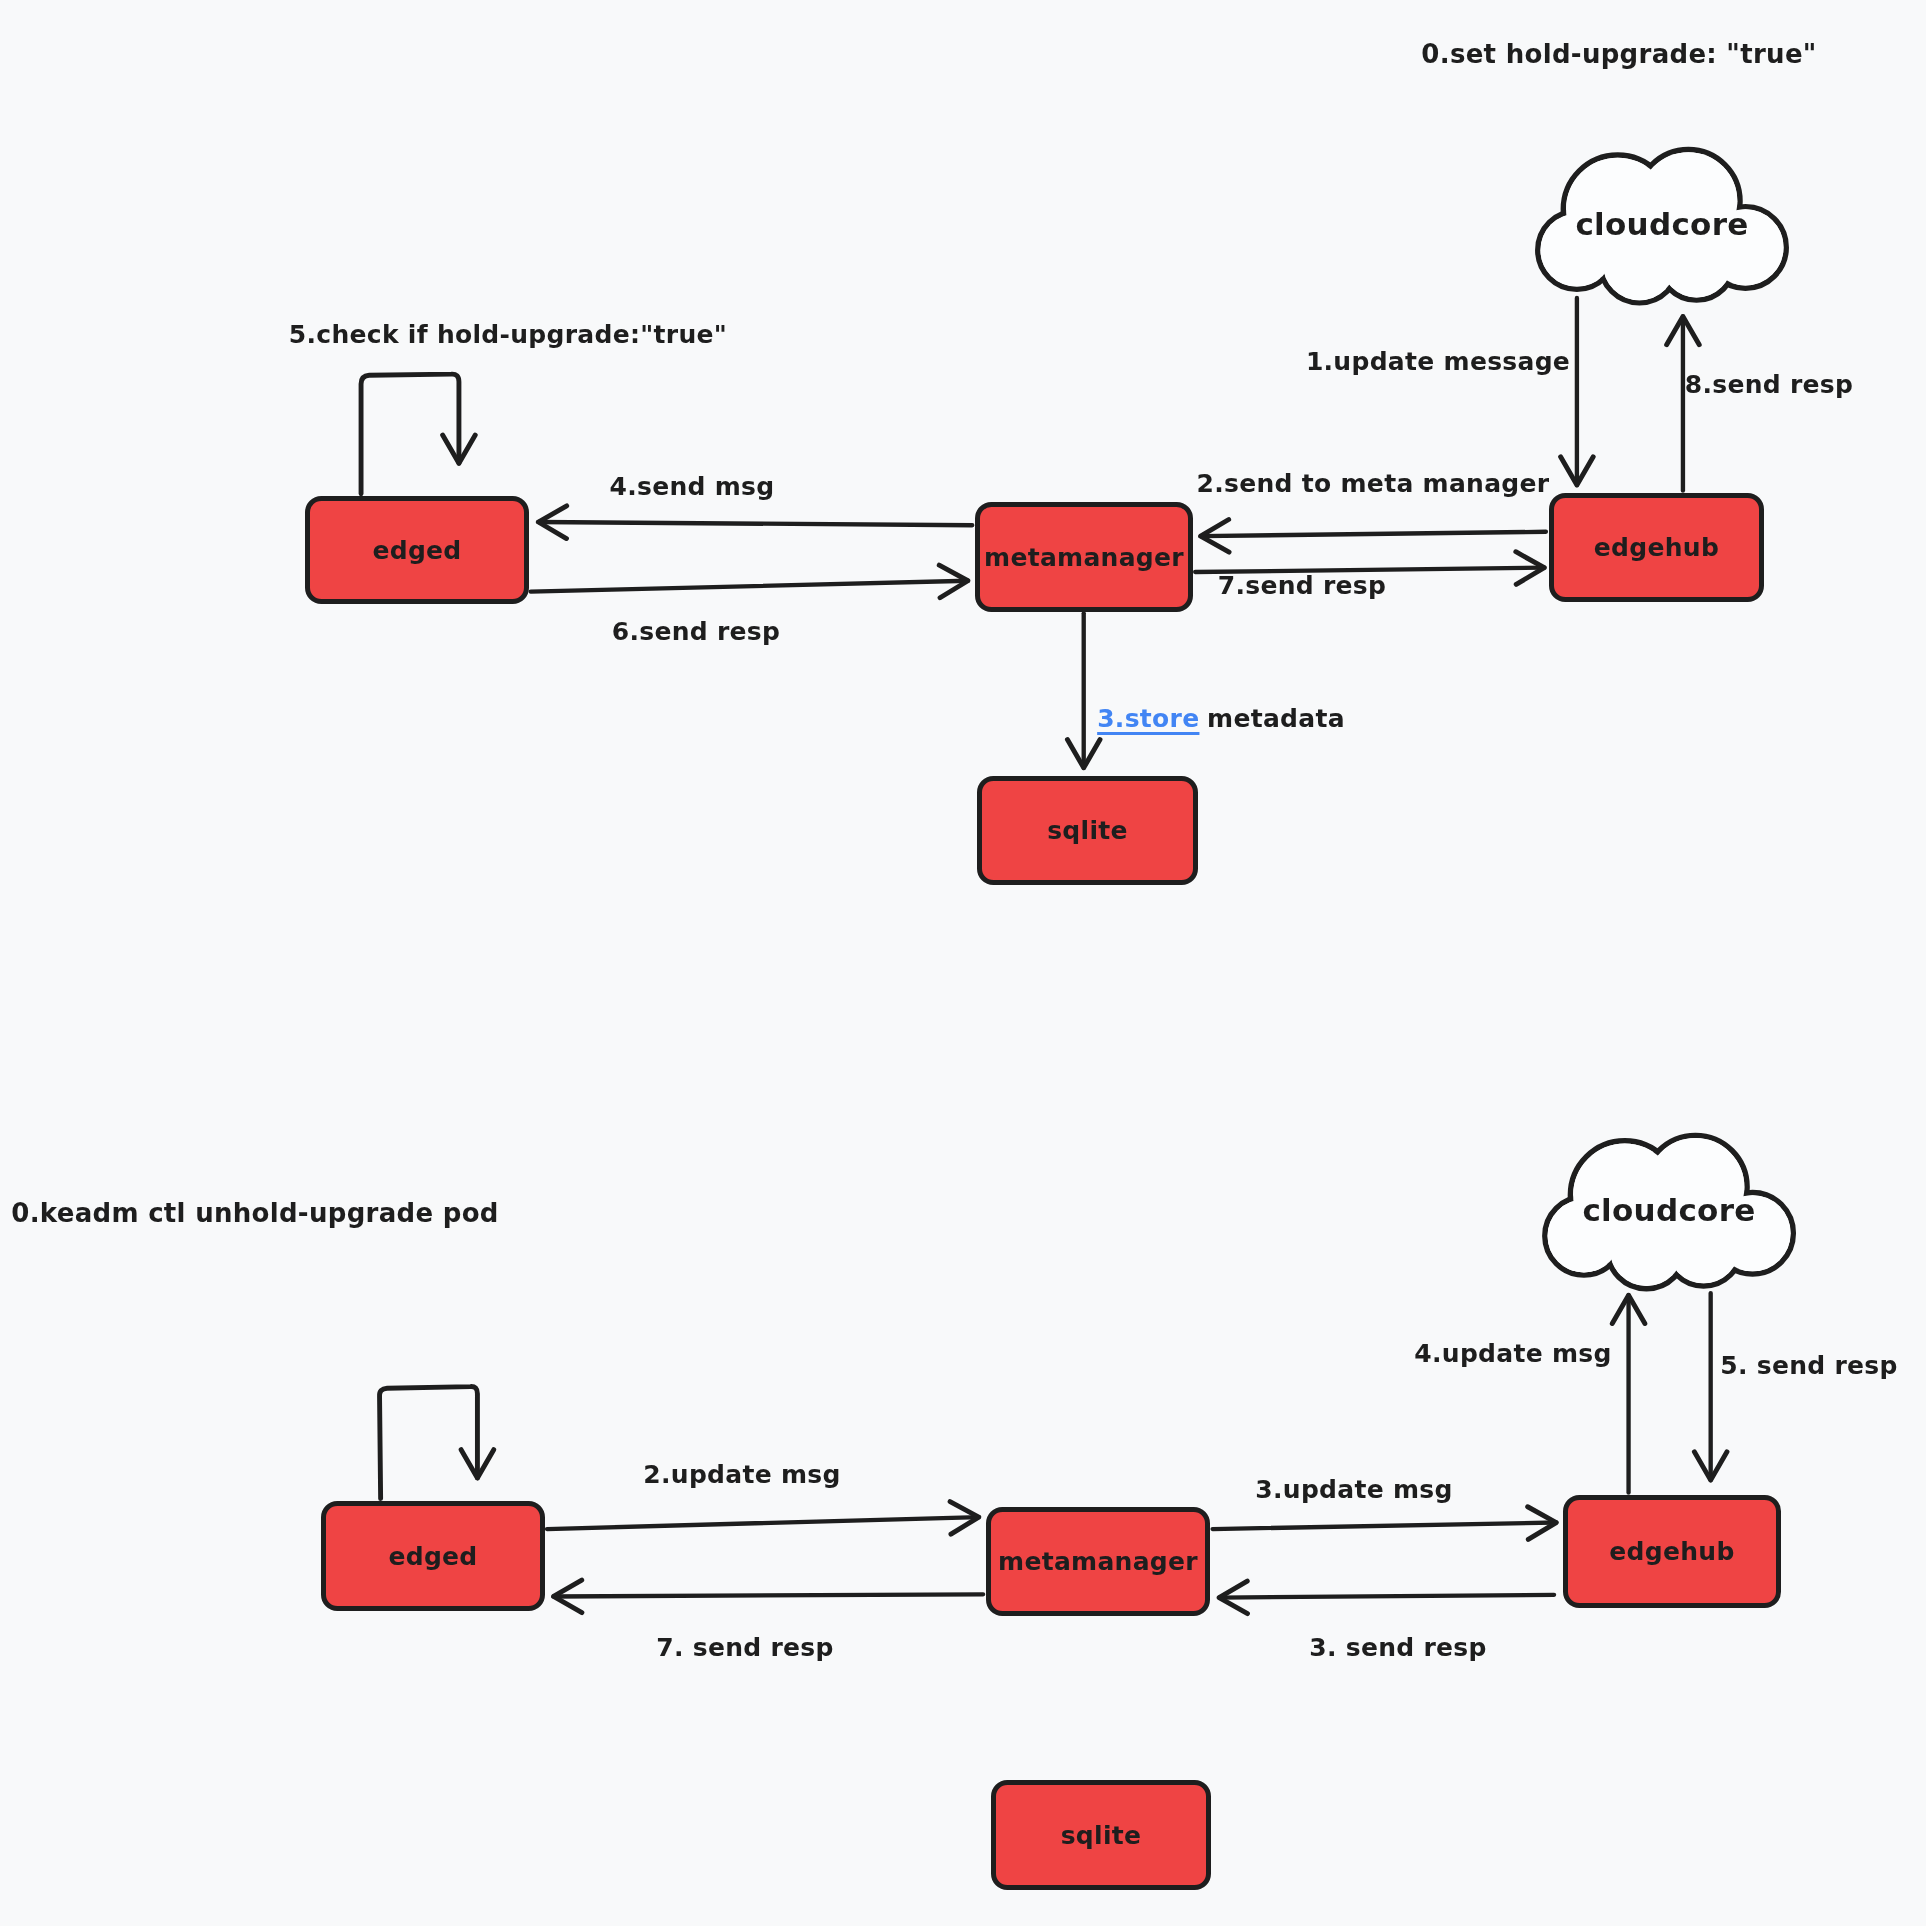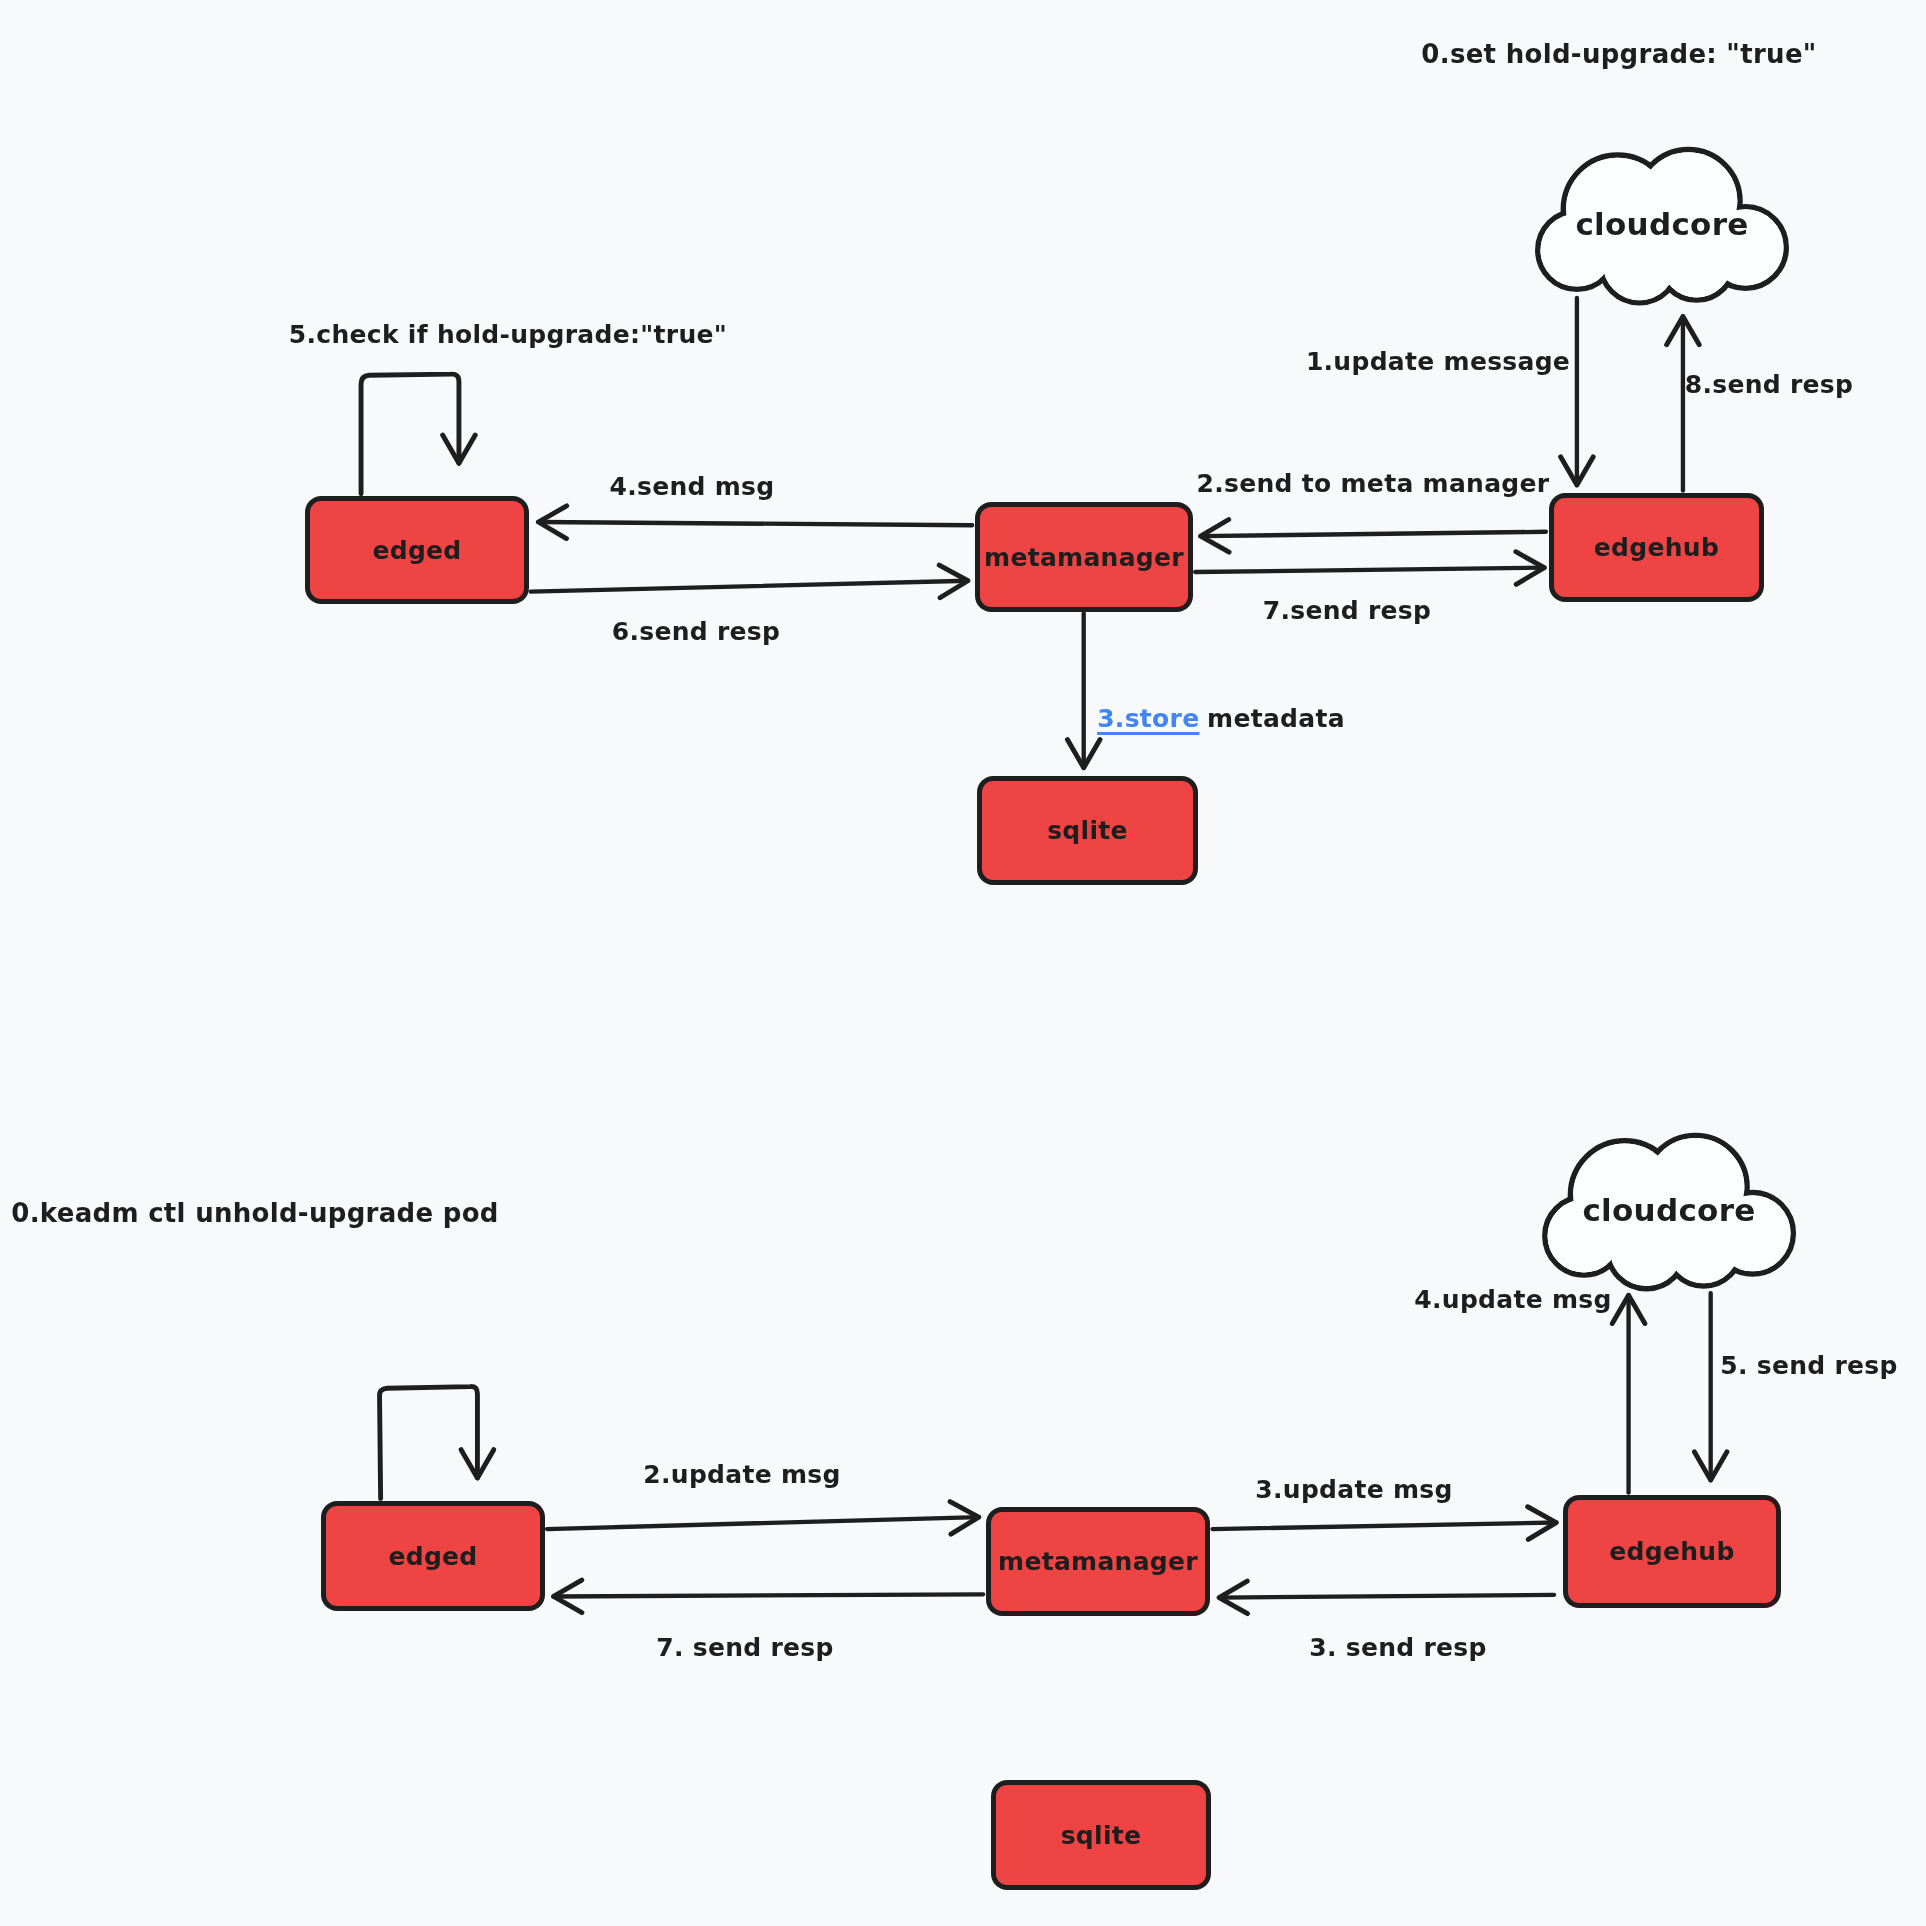--- a/index.html
+++ b/index.html
@@ -114,21 +114,21 @@
   </div>
   <div class="cloud-lbl" style="left:1662px; top:224px;">cloudcore</div>
 
   <div class="lbl big" style="left:1619px; top:39px;">0.set hold-upgrade: "true"</div>
   <div class="lbl" style="left:1438px; top:347px;">1.update message</div>
   <div class="lbl" style="left:1769px; top:370px;">8.send resp</div>
   <div class="lbl" style="left:1373px; top:469px;">2.send to meta manager</div>
   <div class="lbl" style="left:692px; top:472px;">4.send msg</div>
   <div class="lbl" style="left:508px;  top:320px;">5.check if hold-upgrade:"true"</div>
   <div class="lbl" style="left:696px; top:617px;">6.send resp</div>
-  <div class="lbl" style="left:1302px; top:596px;margin-left:45px;">7.send resp</div>
+  <div class="lbl" style="left:1302px; top:571px;">7.send resp</div>
   <div class="lbl" style="left:1221px; top:704px;">
     <span class="link">3.store</span><span class="rest">metadata</span>
   </div>
 
   <div class="node" style="left:321px; top:1501px; width:224px; height:110px;">
     <span>edged</span>
   </div>
   <div class="node" style="left:986px; top:1507px; width:224px; height:109px;">
     <span>metamanager</span>
   </div>
@@ -136,19 +136,19 @@
     <span>edgehub</span>
   </div>
   <div class="node" style="left:991px; top:1780px; width:220px; height:110px;">
     <span>sqlite</span>
   </div>
   <div class="cloud-lbl" style="left:1669px; top:1210px;">cloudcore</div>
 
   <div class="lbl big" style="left:255px; top:1198px;text-align:center;">0.keadm ctl unhold-upgrade pod</div>
   <div class="lbl" style="left:742px; top:1460px;">2.update msg</div>
   <div class="lbl" style="left:1354px; top:1475px;">3.update msg</div>
-  <div class="lbl" style="left:1513px; top:1285px;">4.update msg</div>
+  <div class="lbl" style="left:1513px; top:1339px;">4.update msg</div>
   <div class="lbl" style="left:1809px; top:1351px;">5. send resp</div>
   <div class="lbl" style="left:1398px; top:1633px;">3. send resp</div>
   <div class="lbl" style="left:745px; top:1633px;">7. send resp</div>
 
 </div>
 
 
 </body></html>

